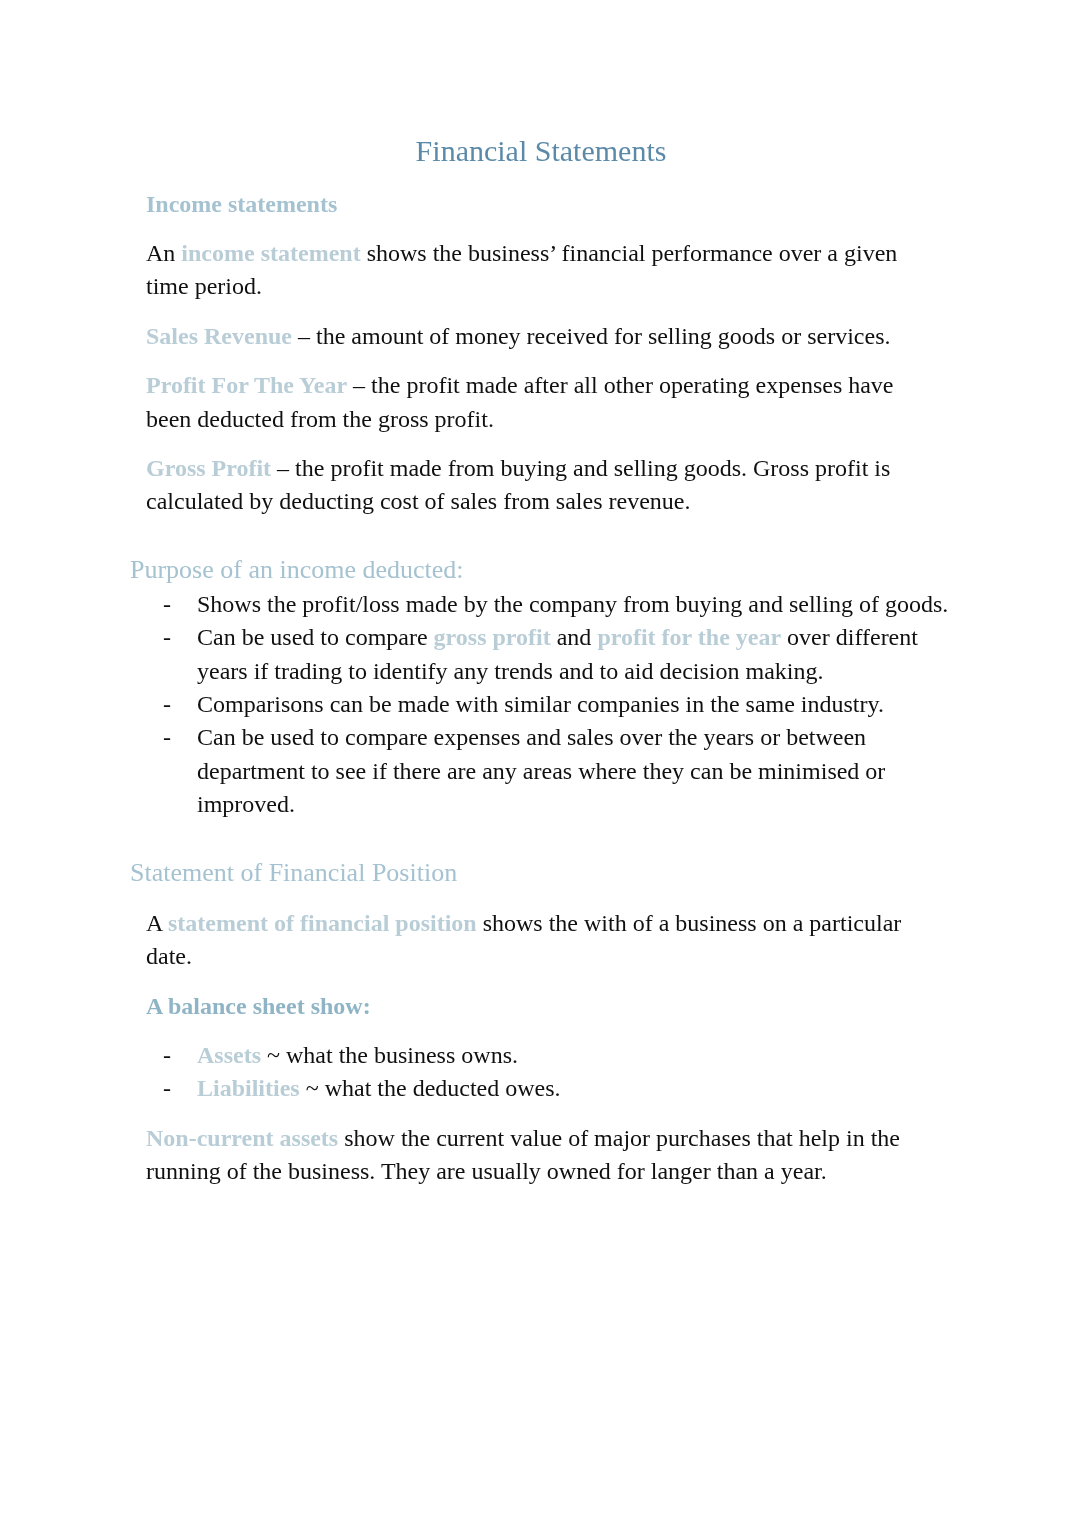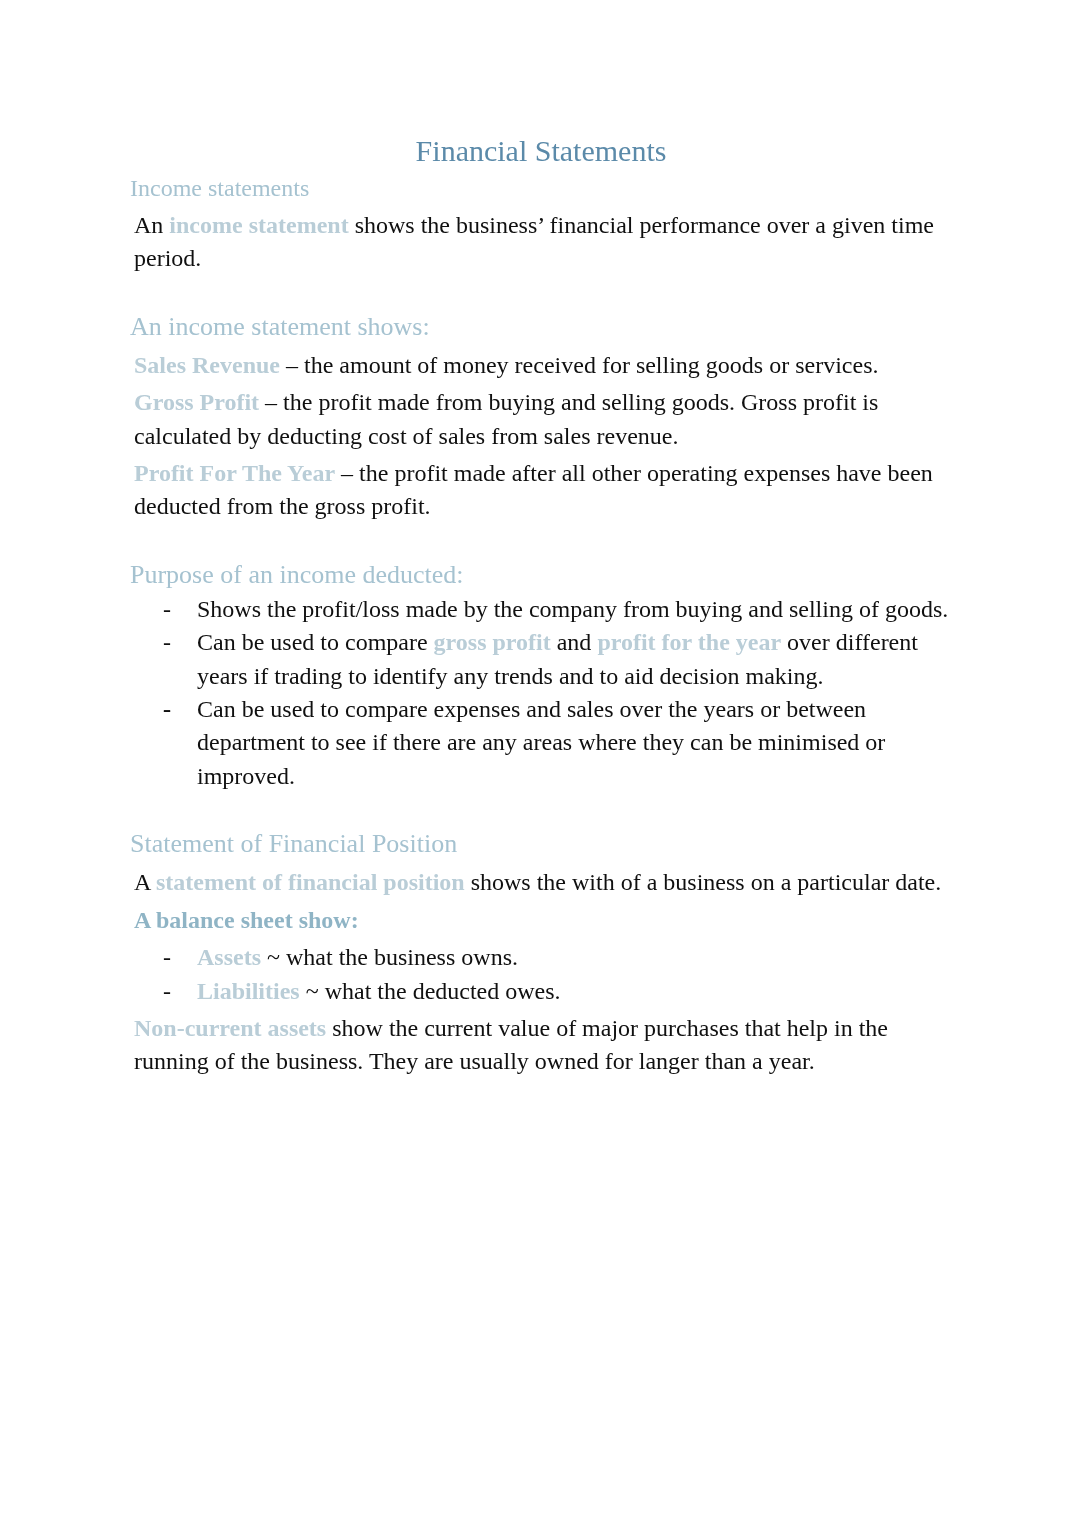--- a/index.html
+++ b/index.html
@@ -22,32 +22,32 @@
   .content { position: absolute; left: 130px; top: 130px; width: 822px; }
 
   .doc-title {
     margin: 0; padding: 0;
     text-align: center;
     font-size: 30px; font-weight: 400;
     line-height: 42px;
     color: var(--c-title);
   }
   .h-light {
-    margin: 0; padding: 0;
-    font-size: 24px; font-weight: 400;
+    margin: 16px; padding: 0;
+    font-size: 24px; font-weight: 700;
     line-height: 33px;
     color: var(--c-heading);
   }
   .h-section {
     margin: 33px 0 0 0; padding: 0;
     font-size: 26px; font-weight: 400;
     line-height: 36px;
     color: var(--c-heading);
   }
-  p.body-par { margin: 4px; padding: 0; font-size: 24px; line-height: 33.4px; }
+  p.body-par { margin: 16px; padding: 0; font-size: 24px; line-height: 33.4px; }
   .gap-top { margin-top: 33px; }
   .term { color: var(--c-term); font-weight: 700; }
   .subhead { color: var(--c-subhead); font-weight: 700; }
 
   ul.dash-list { list-style: none; margin: 0; padding: 0; }
   ul.dash-list > li {
     position: relative;
     padding-left: 67px;
     font-size: 24px; line-height: 33.4px;
   }
@@ -60,34 +60,33 @@
 
 <div class="page">
   <div class="content">
 
     <h1 class="doc-title">Financial Statements</h1>
 
     <h2 class="h-light">Income statements</h2>
 
     <p class="body-par"><span>An </span><span class="term">income statement</span><span> shows the business’ financial performance over a given time period.</span></p>
 
-    <h2 class="h-section">An income statement shows:</h2>
 
     <p class="body-par"><span class="term">Sales Revenue</span><span> – the amount of money received for selling goods or services.</span></p>
 
+    <p class="body-par"><span class="term">Profit For The Year</span><span> – the profit made after all other operating expenses have been deducted from the gross profit.</span></p>
+
     <p class="body-par"><span class="term">Gross Profit</span><span> – the profit made from buying and selling goods. Gross profit is calculated by deducting cost of sales from sales revenue.</span></p>
-
-    <p class="body-par"><span class="term">Profit For The Year</span><span> – the profit made after all other operating expenses have been deducted from the gross profit.</span></p>
 
     <h2 class="h-section">Purpose of an income deducted:</h2>
 
     <ul class="dash-list">
       <li><span class="marker">-</span><span>Shows the profit/loss made by the company from buying and selling of goods.</span></li>
       <li><span class="marker">-</span><span>Can be used to compare </span><span class="term">gross profit</span><span> and </span><span class="term">profit for the year</span><span> over different years if trading to identify any trends and to aid decision making.</span></li>
-      <li><span class="marker">-</span></li>
+      <li><span class="marker">-</span><span>Comparisons can be made with similar companies in the same industry.</span></li>
       <li><span class="marker">-</span><span>Can be used to compare expenses and sales over the years or between department to see if there are any areas where they can be minimised or improved.</span></li>
     </ul>
 
     <h2 class="h-section">Statement of Financial Position</h2>
 
     <p class="body-par"><span>A </span><span class="term">statement of financial position</span><span> shows the with of a business on a particular date.</span></p>
 
     <p class="body-par subhead">A balance sheet show:</p>
 
     <ul class="dash-list">

